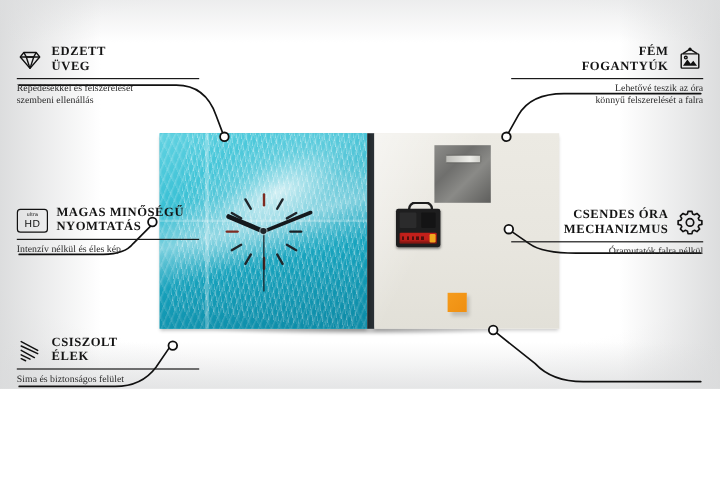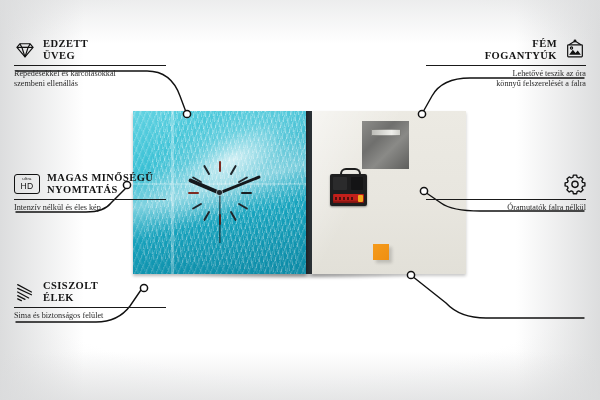--- a/index.html
+++ b/index.html
@@ -2,21 +2,21 @@
 <html><head>
 <meta charset="utf-8">
 <style>
   html,body{margin:0;padding:0;}
   body{
     width:600px;height:400px;overflow:hidden;
     font-family:"Liberation Serif", serif;
     background:#ffffff;
     position:relative;
   }
-  #stage{position:absolute;inset:0;width:600px;height:400px;}
+  #stage{position:absolute;inset:0;width:600px;height:324px;}
 
   
   .bg-base{position:absolute;inset:0;background:#ffffff;}
   .bg-vig{
     position:absolute;inset:0;
     background:
       radial-gradient(120% 95% at 50% 45%, rgba(255,255,255,1) 0%, rgba(255,255,255,1) 52%, rgba(236,236,236,0.95) 82%, rgba(222,222,223,1) 100%);
   }
   .bg-vig2{
     position:absolute;inset:0;
@@ -280,21 +280,21 @@
           <path d="M3.2,9.2 H20.8"></path>
             <path d="M6.4,5.2 L8.6,9.2 L12,19.6"></path>
           <path d="M17.6,5.2 L15.4,9.2 L12,19.6"></path>
             <path d="M8.6,9.2 H15.4"></path>
         </svg>
       </span>
       <span class="co-title">EDZETT
 ÜVEG</span>
     </div>
     <div class="co-rule"></div>
-    <div class="co-desc">Repedésekkel és karcolásokkal
+    <div class="co-desc">Repedésekkel és felszerelését
 szembeni ellenállás</div>
   </div>
 
   <div class="callout left" id="c-print">
     <div class="co-head">
       <span class="hd-badge">
         <span class="u">ultra</span>
           <span class="h">HD</span>
       </span>
       <span class="co-title">MAGAS MINŐSÉGŰ
@@ -336,20 +336,22 @@
       </span>
       <span class="co-title">CSISZOLT
 ÉLEK</span>
     </div>
     <div class="co-rule"></div>
     <div class="co-desc">Sima és biztonságos felület</div>
   </div>
 
   <div class="callout right" id="c-mech">
     <div class="co-head">
+      <span class="co-title">CSENDES ÓRA
+MECHANIZMUS</span>
       <span class="ico">
         <svg viewBox="0 0 24 24" fill="none" stroke="#111" stroke-width="1.5" stroke-linejoin="round">
           <path d="M10.2,2.8 H13.8 L14.3,5.3 L16.1,6.1 L18.3,4.8 L20.8,7.3 L19.5,9.5 L20.3,11.3
                    L22.8,11.8 V15.4 L20.3,15.9 L19.5,17.7 L20.8,19.9 L18.3,22.4 L16.1,21.1
                    L14.3,21.9 L13.8,24.4 H10.2 L9.7,21.9 L7.9,21.1 L5.7,22.4 L3.2,19.9
                    L4.5,17.7 L3.7,15.9 L1.2,15.4 V11.8 L3.7,11.3 L4.5,9.5 L3.2,7.3
                    L5.7,4.8 L7.9,6.1 L9.7,5.3 Z" transform="translate(0,-1.4) scale(1,0.94)"></path>
           <circle cx="12" cy="11.3" r="3.4"></circle>
         </svg>
       </span>

